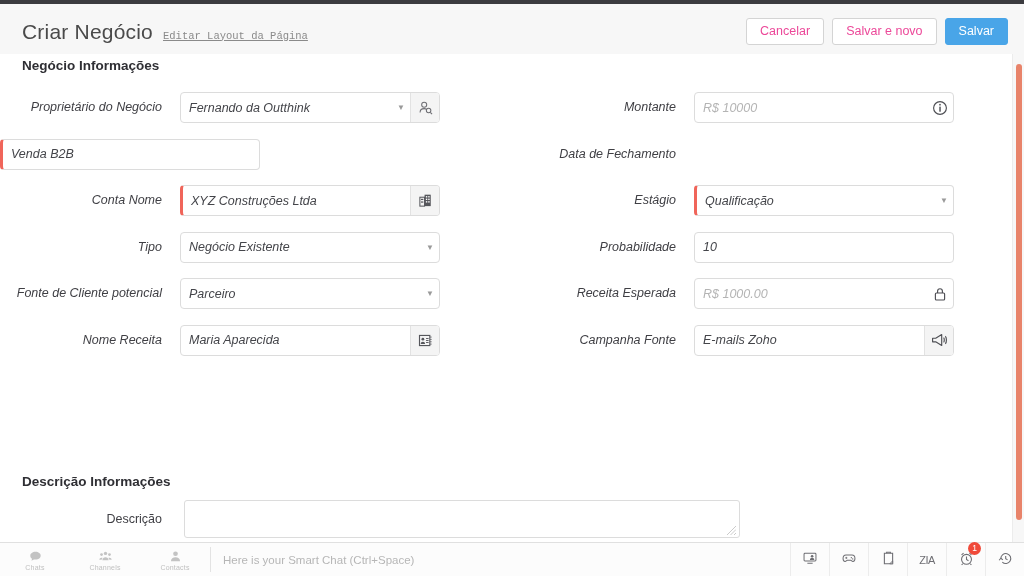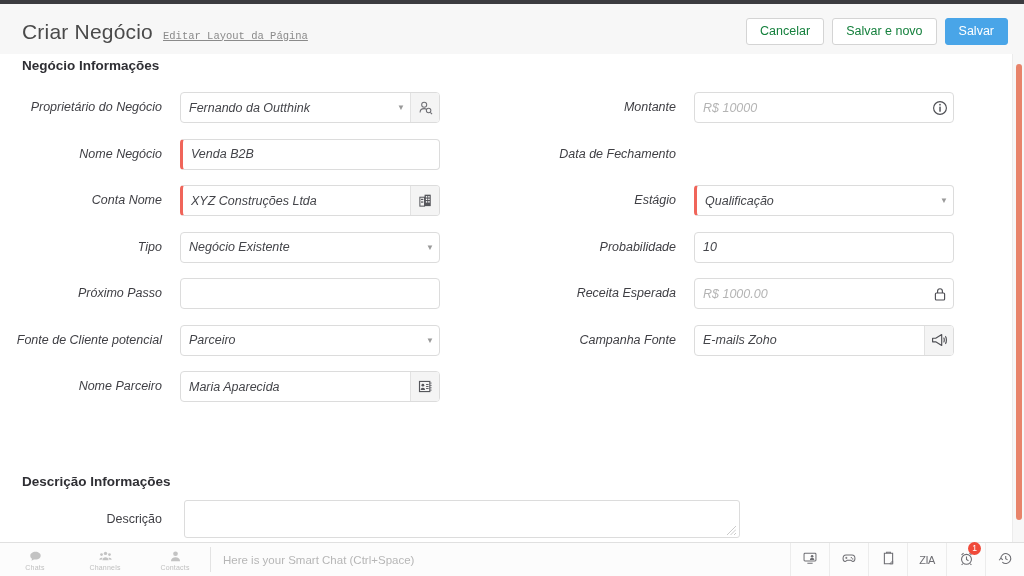--- a/index.html
+++ b/index.html
@@ -27,21 +27,21 @@
     margin-left:10px;font-size:10.5px;color:#8a8a8a;
     text-decoration:underline;cursor:pointer;position:relative;top:4px;font-family:Liberation Mono, monospace;
   }
   .header-spacer{flex:1;}
   .btn{
     font-family:"Liberation Sans", sans-serif;
     font-size:12.5px;border-radius:3px;cursor:pointer;
     padding:0 13px;height:27px;line-height:25px;box-sizing:border-box;
     margin-left:8px;display:inline-block;white-space:nowrap;
   }
-  .btn-default{background:#fff;border:1px solid #d4d4d4;color:#15803d;text-align:center;}
+  .btn-default{background:#fff;border:1px solid #d4d4d4;color:#ec4899;text-align:center;}
   .btn-primary{background:#49a5e8;border:1px solid #49a5e8;color:#fff;}
 
   
   .content{
     position:absolute;top:54px;left:0;width:1012px;height:488px;
     background:#fff;overflow:hidden;box-sizing:border-box;
   }
 
   .section-title{
     font-size:13.5px;font-weight:bold;color:#2f2f34;
@@ -177,21 +177,20 @@
                 <svg width="15" height="15" viewBox="0 0 16 16">
                   <circle cx="6.6" cy="5" r="2.7" fill="none" stroke="#6e6e73" stroke-width="1.1"></circle>
                   <path d="M2.2 13.4c0-2.6 2-4.2 4.4-4.2 1 0 1.9.3 2.6.7" fill="none" stroke="#6e6e73" stroke-width="1.1"></path>
                   <circle cx="11.3" cy="11.3" r="2.4" fill="none" stroke="#6e6e73" stroke-width="1.1"></circle>
                   <path d="M13.1 13.1 L15 15" stroke="#6e6e73" stroke-width="1.2"></path>
                 </svg>
               </div>
             </div>
           </div>
           <div class="field">
-            <div class="flabel">Nome Negócio</div>
             <div class="fbox req">
               <div class="fval">Venda B2B</div>
             </div>
           </div>
           <div class="field">
             <div class="flabel">Conta Nome</div>
             <div class="fbox req">
               <div class="fval">XYZ Construções Ltda</div>
               <div class="lookup">
                 <svg width="15" height="15" viewBox="0 0 16 16">
@@ -210,34 +209,28 @@
             </div>
           </div>
           <div class="field">
             <div class="flabel">Tipo</div>
             <div class="fbox">
               <div class="fval">Negócio Existente</div>
               <div class="caret">▼</div>
             </div>
           </div>
           <div class="field">
-            <div class="flabel">Próximo Passo</div>
-            <div class="fbox">
-              <div class="fval"></div>
-            </div>
-          </div>
-          <div class="field">
             <div class="flabel">Fonte de Cliente potencial</div>
             <div class="fbox">
               <div class="fval">Parceiro</div>
               <div class="caret">▼</div>
             </div>
           </div>
           <div class="field">
-            <div class="flabel">Nome Parceiro</div>
+            <div class="flabel">Nome Receita</div>
             <div class="fbox">
               <div class="fval">Maria Aparecida</div>
               <div class="lookup">
                 <svg width="15" height="15" viewBox="0 0 16 16">
                   <rect x="1.6" y="2.6" width="11" height="10.8" fill="none" stroke="#55565b" stroke-width="1.2"></rect>
                   <circle cx="5.2" cy="6.6" r="1.5" fill="#55565b"></circle>
                   <path d="M2.9 11.6c0-1.4 1-2.2 2.3-2.2s2.3.8 2.3 2.2z" fill="#55565b"></path>
                   <rect x="8.6" y="5.4" width="2.7" height="1" fill="#55565b"></rect>
                   <rect x="8.6" y="7.5" width="2.7" height="1" fill="#55565b"></rect>
                   <rect x="8.6" y="9.6" width="2.7" height="1" fill="#55565b"></rect>

